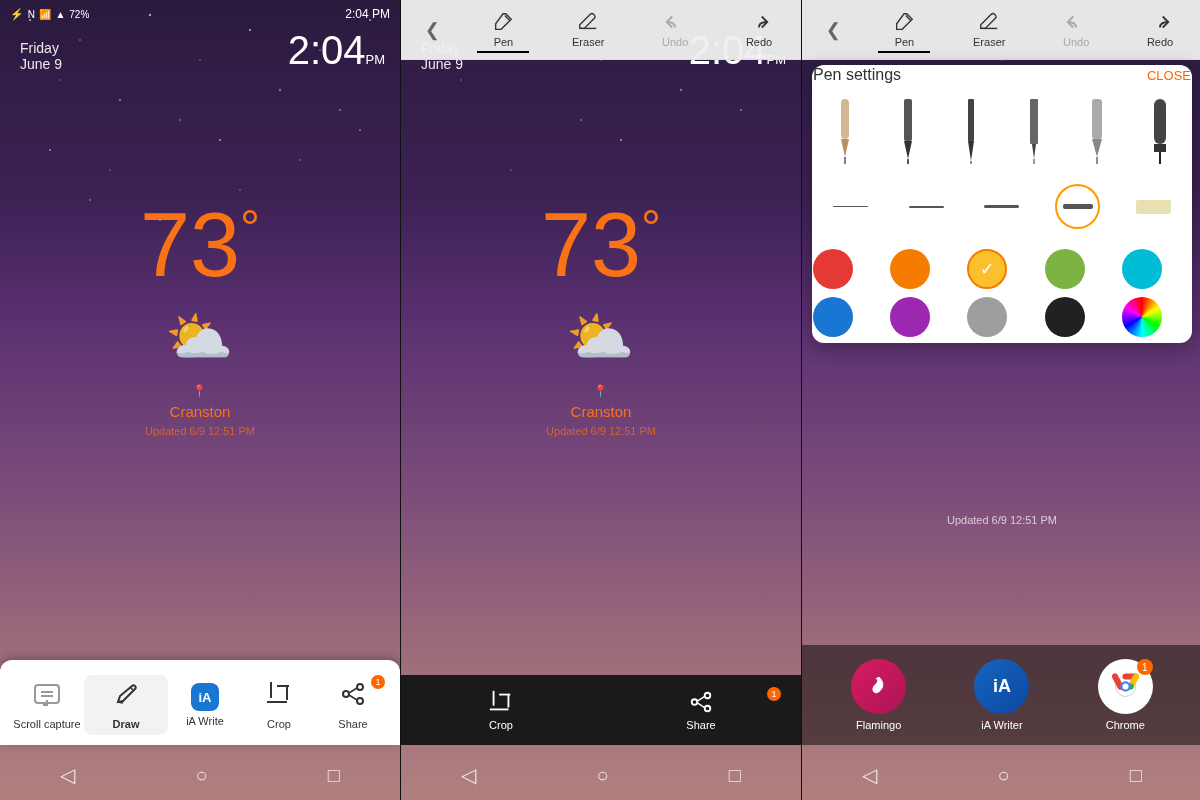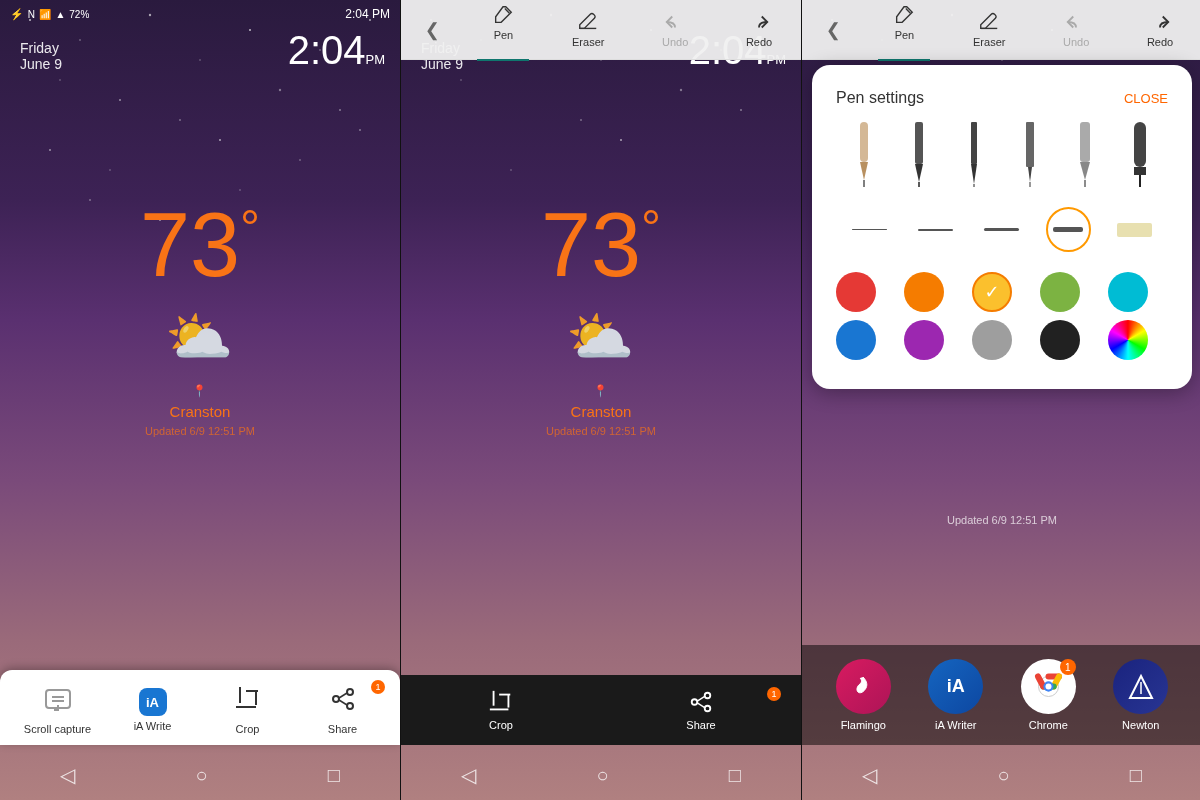--- a/index.html
+++ b/index.html
@@ -231,22 +231,22 @@
 
     .annotation-btn {
       display: flex;
       flex-direction: column;
       align-items: center;
       gap: 3px;
       padding: 5px 15px;
     }
 
     .annotation-btn.active-btn {
-      border-bottom: 2px solid #0f766e;
-      padding-bottom: 18px;
+      border-bottom: 2px solid #000000;
+      padding-bottom: 3px;
     }
 
     .annotation-btn .ann-label {
       font-size: 11px;
       color: #333;
     }
 
     .ann-back {
       font-size: 18px;
       color: #666;
@@ -294,22 +294,22 @@
       align-items: center;
       justify-content: center;
     }
 
     
     .pen-settings {
       position: absolute;
       top: 65px;
       left: 10px; right: 10px;
       background: white;
-      border-radius: 18px;
-      padding: 24px;
+      border-radius: 12px;
+      padding: 1px;
       z-index: 25;
       box-shadow: 0 4px 20px rgba(0,0,0,0.3);
     }
 
     .pen-settings-header {
       display: flex;
       justify-content: space-between;
       align-items: center;
       margin-bottom: 15px;
     }
@@ -578,20 +578,30 @@
           <svg width="28" height="28" viewBox="0 0 28 28">
             <rect x="2" y="5" width="24" height="18" rx="3" fill="none" stroke="#999" stroke-width="2"></rect>
             <line x1="8" y1="12" x2="20" y2="12" stroke="#999" stroke-width="2"></line>
             <line x1="8" y1="16" x2="20" y2="16" stroke="#999" stroke-width="2"></line>
             <polyline points="14,20 14,25 10,25" fill="none" stroke="#999" stroke-width="2"></polyline>
           </svg>
         </div>
         <span class="toolbar-label">Scroll capture</span>
       </div>
 
+      <div class="toolbar-item active">
+        <div class="toolbar-icon draw-active-icon">
+          <svg width="28" height="28" viewBox="0 0 28 28">
+            <path d="M6 22 L8 16 L20 6 C21 5 22 5 23 6 C24 7 24 8 23 9 L11 21 Z" fill="none" stroke="#333" stroke-width="2"></path>
+            <line x1="18" y1="7" x2="21" y2="10" stroke="#333" stroke-width="1.5"></line>
+            <line x1="6" y1="22" x2="11" y2="23" stroke="#333" stroke-width="1.5"></line>
+          </svg>
+        </div>
+        <span class="toolbar-label active-label">Draw</span>
+      </div>
 
       <div class="toolbar-item">
         <div class="toolbar-icon" style="background:#1976d2; border-radius:8px; width:28px;height:28px;display:flex;align-items:center;justify-content:center;color:white;font-size:13px;font-weight:bold;">iA</div>
         <span class="toolbar-label">iA Write</span>
       </div>
 
       <div class="toolbar-item">
         <div class="toolbar-icon">
           <svg width="28" height="28" viewBox="0 0 28 28">
             <line x1="6" y1="2" x2="6" y2="18" stroke="#333" stroke-width="2"></line>
@@ -899,29 +909,20 @@
           <path d="M28 7.5 L22.7 17.5" stroke="#fbbc04" stroke-width="6" stroke-linecap="round"></path>
           <path d="M22.7 17.5 L12.3 17.5" stroke="#34a853" stroke-width="6" stroke-linecap="round"></path>
           <path d="M12.3 17.5 L7 7.5" stroke="#ea4335" stroke-width="6" stroke-linecap="round"></path>
           <circle cx="17.5" cy="17.5" r="5" fill="#4285f4"></circle>
           <circle cx="17.5" cy="17.5" r="3" fill="white"></circle>
         </svg>
       </div>
       <div class="app-icon-badge">1</div>
       <span class="app-name">Chrome</span>
     </div>
-    <div class="app-icon-wrapper">
-      <div class="app-icon app-icon-newton">
-        <svg width="30" height="30" viewBox="0 0 30 30">
-          <polygon points="15,4 26,26 4,26" fill="none" stroke="white" stroke-width="2"></polygon>
-          <line x1="15" y1="10" x2="15" y2="22" stroke="white" stroke-width="1.5"></line>
-        </svg>
-      </div>
-      <span class="app-name">Newton</span>
-    </div>
   </div>
 
   <div class="nav-bar">
     <span class="nav-icon">◁</span>
     <span class="nav-icon">○</span>
     <span class="nav-icon">□</span>
   </div>
 </div>
 
 </body></html>

